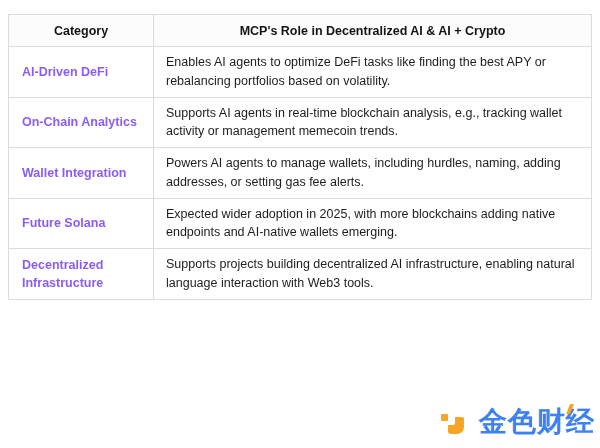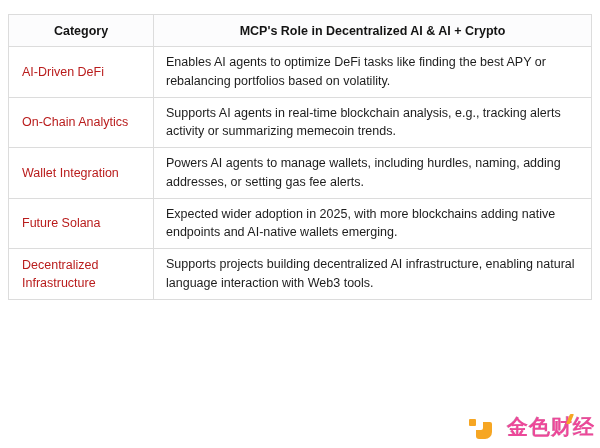--- a/index.html
+++ b/index.html
@@ -31,22 +31,22 @@
     text-align: center;
     padding: 6px 6px;
     background: #fcfcfd;
   }
   .mcp-table td {
     height: 48px;
     vertical-align: middle;
   }
   td.cat {
     font-size: 12.5px;
-    font-weight: normal;
-    color: #b91c1c;
+    font-weight: bold;
+    color: #8b5cf6;
     padding: 6px 8px 6px 13px;
     line-height: 1.45;
   }
   td.desc {
     font-size: 12.5px;
     color: #1d1d1d;
     padding: 6px 4px 6px 12px;
     line-height: 1.5;
   }
   .watermark {
@@ -84,24 +84,24 @@
   .jinse-logo .notch {
     position: absolute;
     right: 10px;
     bottom: 10px;
     width: 7px;
     height: 8px;
     background: #ffffff;
     border-radius: 0 0 2px 0;
   }
   .wm-text {
-    font-size: 21px;
+    font-size: 28px;
     font-weight: bold;
     letter-spacing: 1px;
-    color: #ec4899;
+    color: #3b82f6;
     text-shadow: 0.5px 0.5px 0 #ffffff, -0.5px -0.5px 0 #c0c0c0;
     position: relative;
     margin-left: 8px;
   }
   .wm-accent {
     position: absolute;
     right: 23px;
     top: 1px;
     width: 4px;
     height: 10px;
@@ -124,21 +124,21 @@
       <th>MCP's Role in Decentralized AI &amp; AI + Crypto</th>
     </tr>
   </thead>
   <tbody>
     <tr>
       <td class="cat">AI-Driven DeFi</td>
       <td class="desc">Enables AI agents to optimize DeFi tasks like finding the best APY or rebalancing portfolios based on volatility.</td>
     </tr>
     <tr>
       <td class="cat">On-Chain Analytics</td>
-      <td class="desc">Supports AI agents in real-time blockchain analysis, e.g., tracking alerts activity or summarizing memecoin trends.</td>
+      <td class="desc">Supports AI agents in real-time blockchain analysis, e.g., tracking wallet activity or management memecoin trends.</td>
     </tr>
     <tr>
       <td class="cat">Wallet Integration</td>
       <td class="desc">Powers AI agents to manage wallets, including hurdles, naming, adding addresses, or setting gas fee alerts.</td>
     </tr>
     <tr>
       <td class="cat">Future Solana</td>
       <td class="desc">Expected wider adoption in 2025, with more blockchains adding native endpoints and AI-native wallets emerging.</td>
     </tr>
     <tr>

